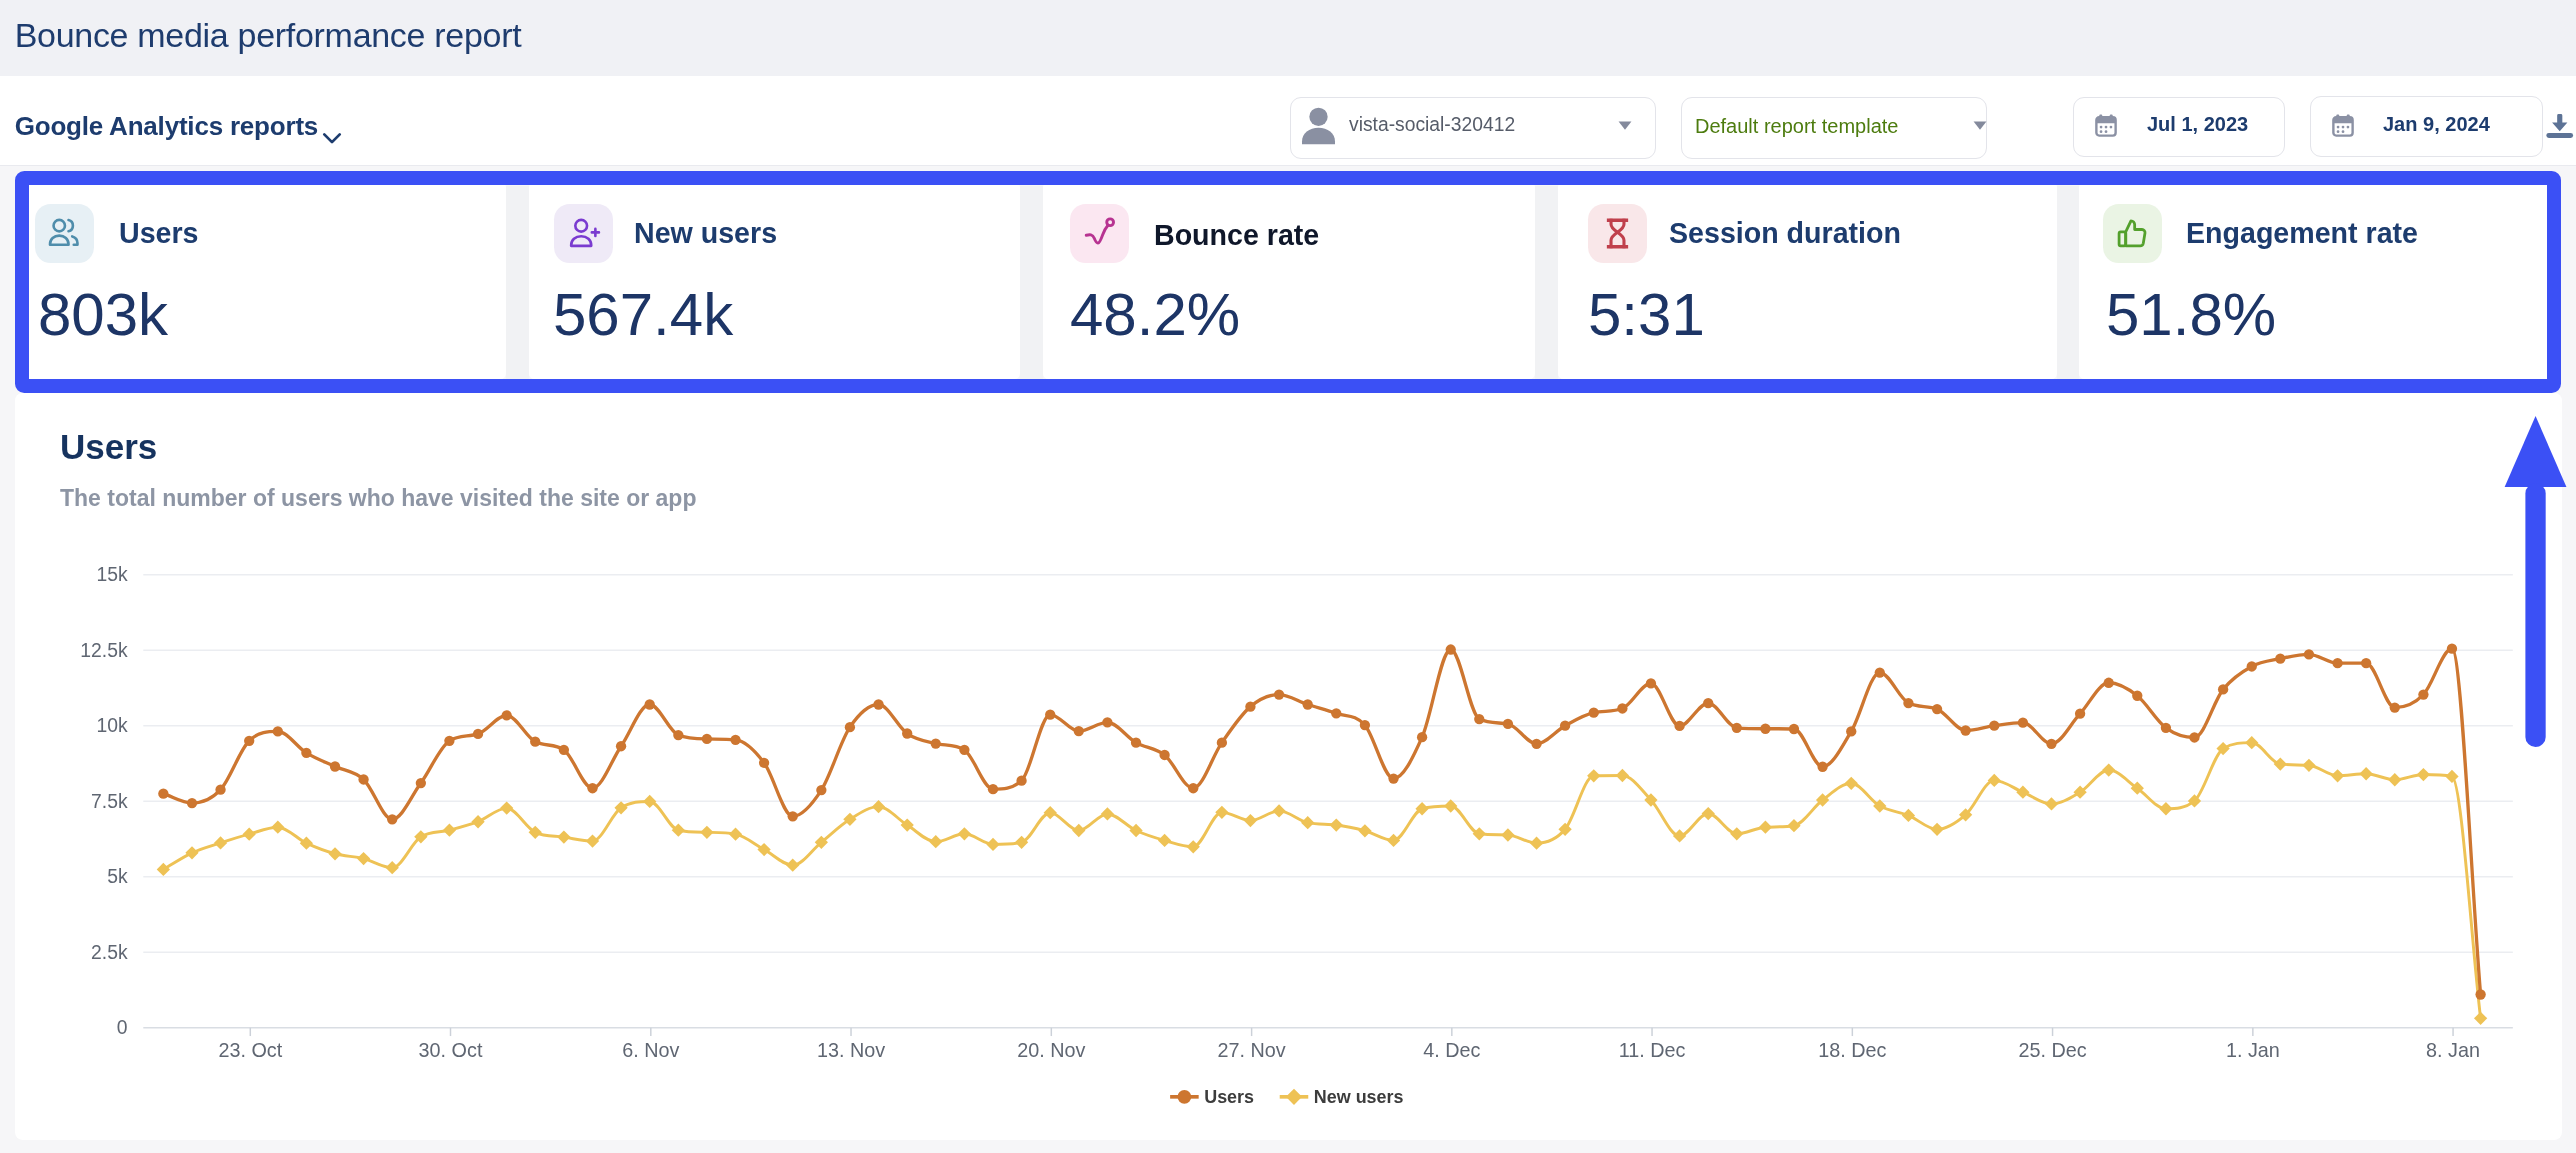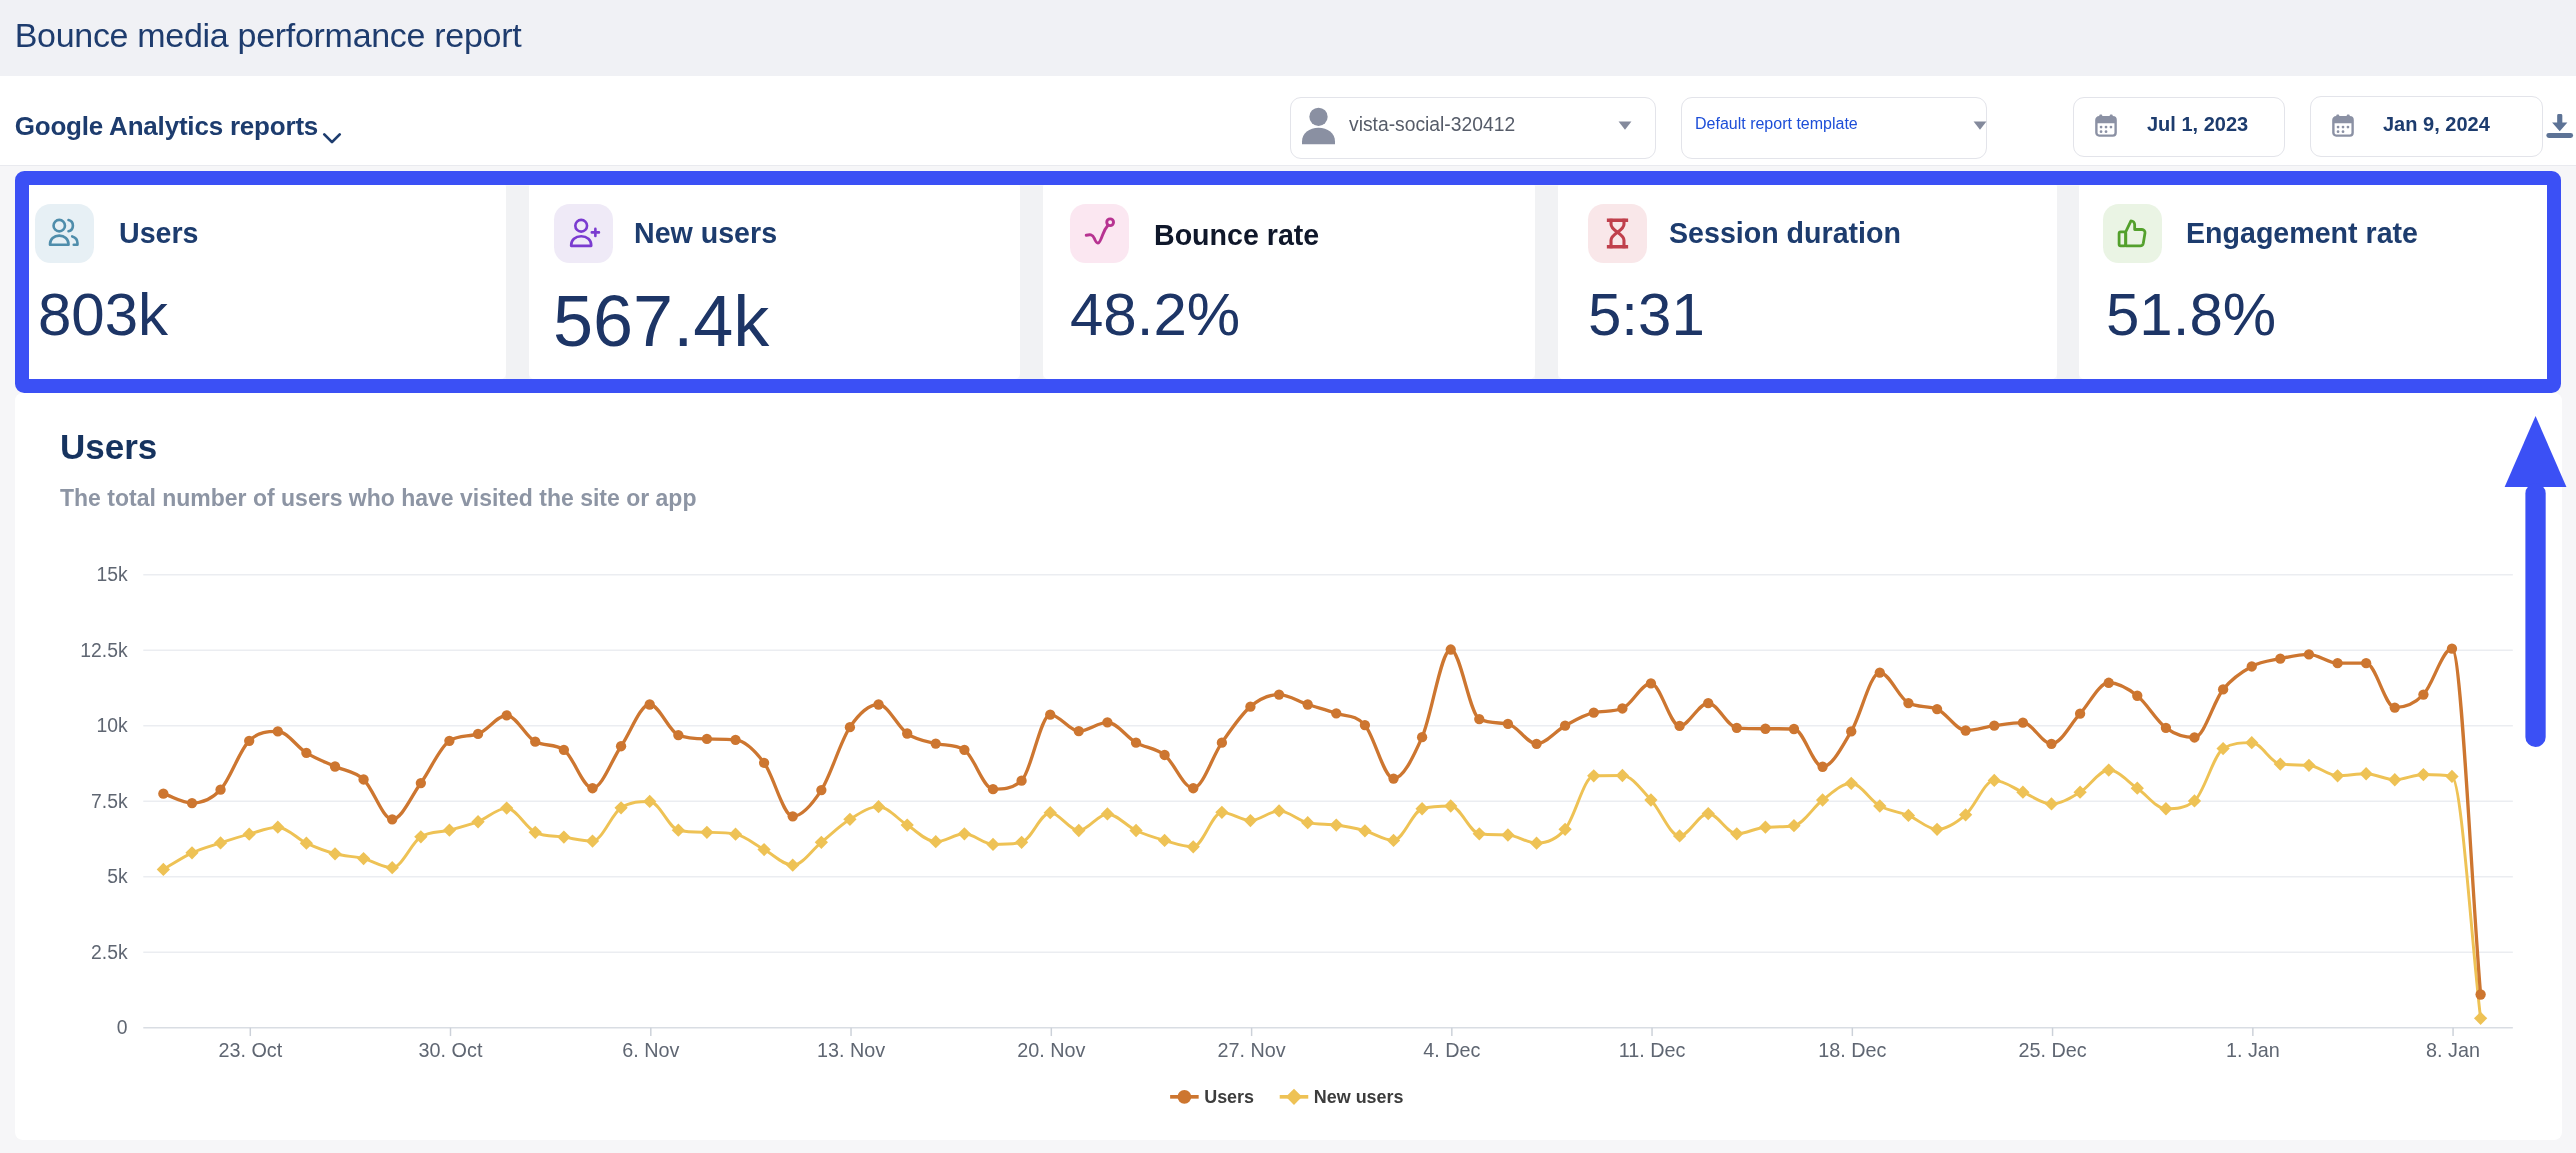--- a/index.html
+++ b/index.html
@@ -18,21 +18,21 @@
 <svg class="abs" style="left:1299px;top:104px;" width="39" height="44" viewBox="0 0 42 48">
  <circle cx="21" cy="14" r="10" fill="#8a90a2"></circle>
  <path d="M3 44 v-3 c0-9 8-15 18-15 s18 6 18 15 v3 z" fill="#8a90a2"></path>
 </svg>
 <div class="abs" style="left:1349px;top:114px;font-size:19.3px;color:#565c69;">vista-social-320412</div>
 <svg class="abs" style="left:1618px;top:121px;" width="14" height="9.2" viewBox="0 0 15 10">
     <path d="M0.5 0.5 h14 l-7 9 z" fill="#848a9c"></path>
   </svg>
 
 <div class="abs" style="left:1681px;top:97px;width:306px;height:62px;background:#fff;border:1.8px solid #e3e4ea;border-radius:11px;"></div>
-<div class="abs" style="left:1695px;top:115px;font-size:16px;color:#1d4ed8;text-align:center;">Default report template</div>
+<div class="abs" style="left:1695px;top:115px;font-size:20px;color:#4d7c0f;text-align:center;">Default report template</div>
 <svg class="abs" style="left:1973px;top:121px;" width="14" height="9.2" viewBox="0 0 15 10">
     <path d="M0.5 0.5 h14 l-7 9 z" fill="#848a9c"></path>
   </svg>
 
 <div class="abs" style="left:2073px;top:97px;width:212px;height:60px;background:#fff;border:1.8px solid #e3e4ea;border-radius:11px;"></div>
 <svg class="abs" style="left:2095px;top:114px;" width="22" height="23" viewBox="0 0 24 25">
 <rect x="1.5" y="3.5" width="21" height="20" rx="3" fill="none" stroke="#8b91a4" stroke-width="2.6"></rect>
 <path d="M1.5 6.5 a3 3 0 0 1 3-3 h15 a3 3 0 0 1 3 3 v3.5 h-21 z" fill="#8b91a4"></path>
 <rect x="4.8" y="0.5" width="3" height="4" rx="0.8" fill="#8b91a4"></rect>
 <rect x="16.2" y="0.5" width="3" height="4" rx="0.8" fill="#8b91a4"></rect>
@@ -61,21 +61,21 @@
  <rect x="1.5" y="21.5" width="29" height="5.4" rx="2.7" fill="#5d7396"></rect>
 </svg>
 
 <div class="abs" style="left:14.7px;top:182px;width:491px;height:197px;background:#fff;border-radius:5.5px;"></div>
 <div class="abs" style="left:35px;top:204px;width:59px;height:59px;background:#e7f0f5;border-radius:15.7px;"></div>
 <div class="abs" style="left:119px;top:217px;font-size:28.6px;font-weight:600;color:#1d3c6e;">Users</div>
 <div class="abs" style="left:38px;top:280px;font-size:60px;font-weight:400;color:#1d3566;">803k</div>
 <div class="abs" style="left:529px;top:182px;width:491px;height:197px;background:#fff;border-radius:5.5px;"></div>
 <div class="abs" style="left:554px;top:204px;width:59px;height:59px;background:#efeaf7;border-radius:15.7px;"></div>
 <div class="abs" style="left:634px;top:217px;font-size:28.6px;font-weight:600;color:#1d3c6e;">New users</div>
-<div class="abs" style="left:553px;top:280px;font-size:72px;font-weight:400;color:#1d3566;">567.4k</div>
+<div class="abs" style="left:553px;top:280px;font-size:60px;font-weight:400;color:#1d3566;">567.4k</div>
 <div class="abs" style="left:1043px;top:182px;width:492px;height:197px;background:#fff;border-radius:5.5px;"></div>
 <div class="abs" style="left:1070px;top:204px;width:59px;height:59px;background:#fbe7f1;border-radius:15.7px;"></div>
 <div class="abs" style="left:1154px;top:219px;font-size:28.6px;font-weight:600;color:#0f172a;text-align:right;">Bounce rate</div>
 <div class="abs" style="left:1070px;top:280px;font-size:60px;font-weight:400;color:#1d3566;">48.2%</div>
 <div class="abs" style="left:1558px;top:182px;width:499px;height:197px;background:#fff;border-radius:5.5px;"></div>
 <div class="abs" style="left:1588px;top:204px;width:59px;height:59px;background:#f9e7e9;border-radius:15.7px;"></div>
 <div class="abs" style="left:1669px;top:217px;font-size:28.6px;font-weight:600;color:#1d3c6e;">Session duration</div>
 <div class="abs" style="left:1588px;top:280px;font-size:60px;font-weight:400;color:#1d3566;">5:31</div>
 <div class="abs" style="left:2079px;top:182px;width:482px;height:197px;background:#fff;border-radius:5.5px;"></div>
 <div class="abs" style="left:2103px;top:204px;width:59px;height:59px;background:#eaf4e4;border-radius:15.7px;"></div>

